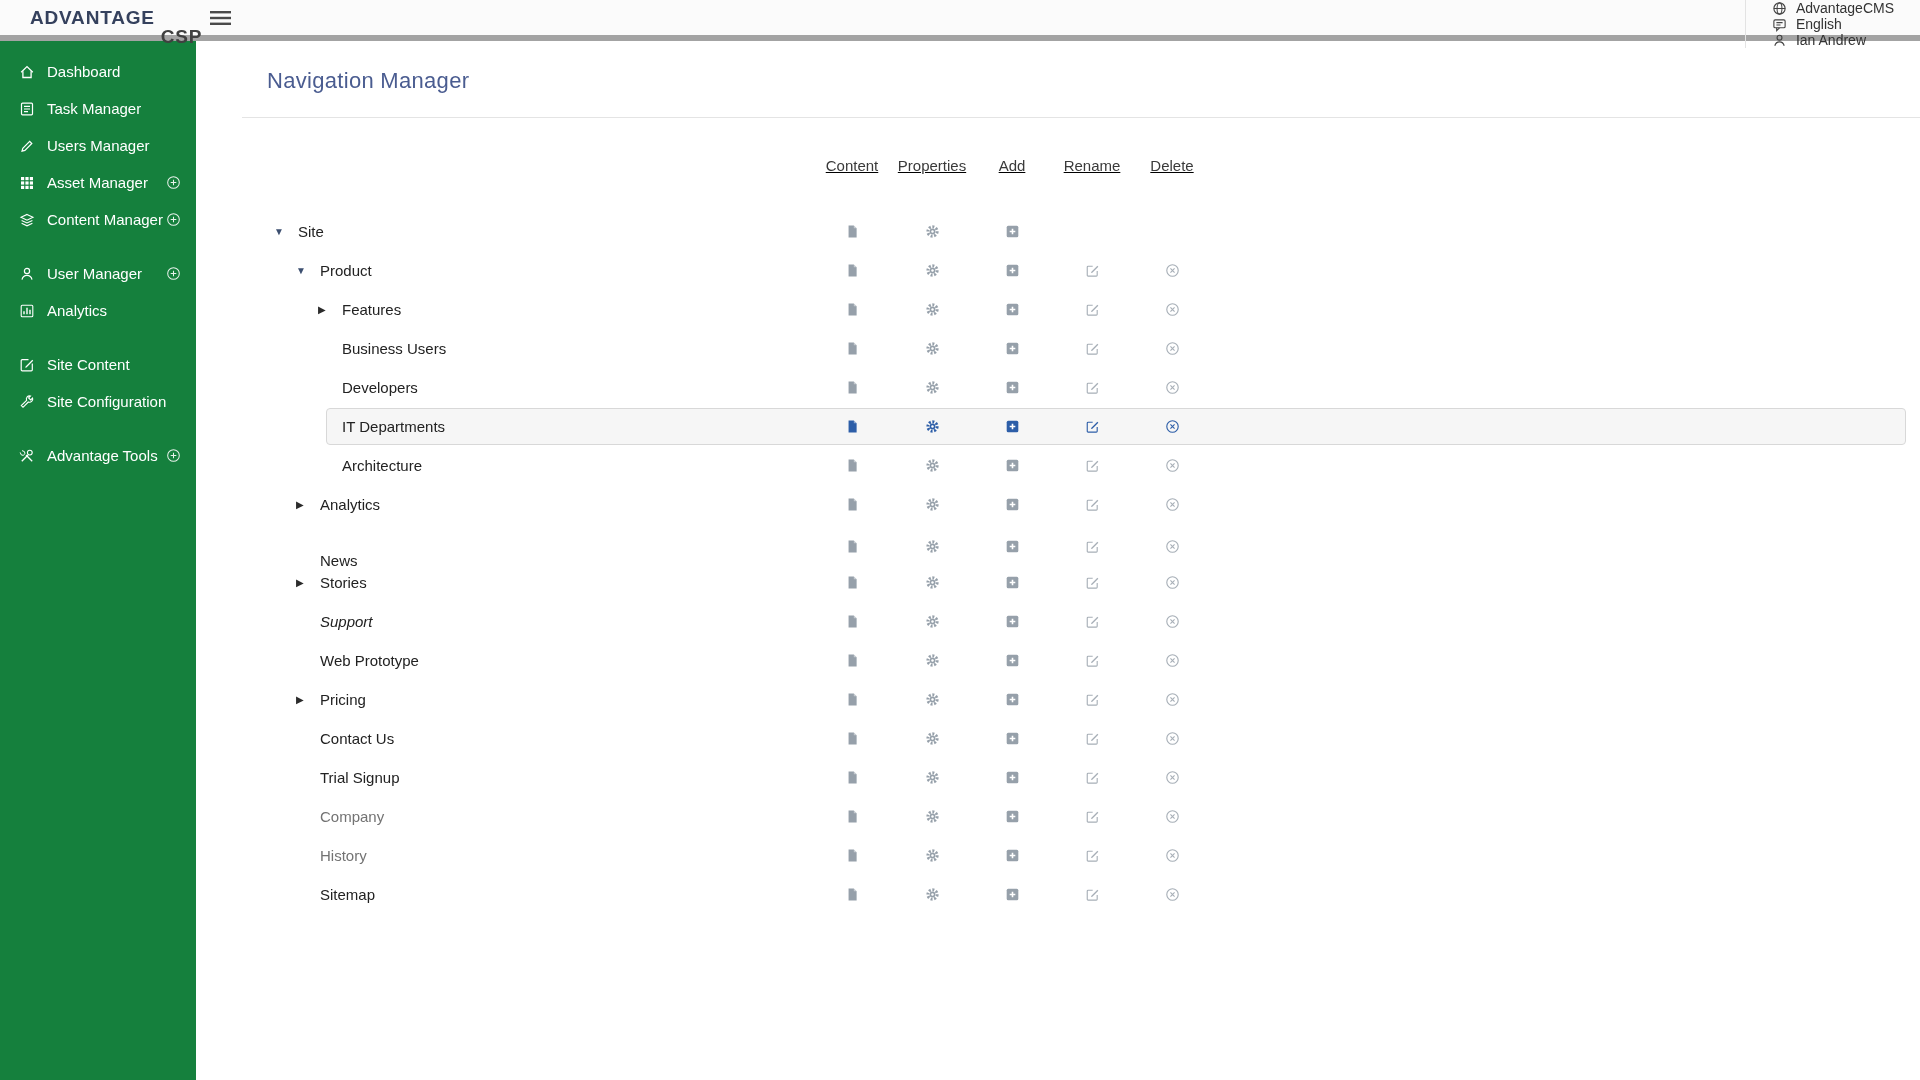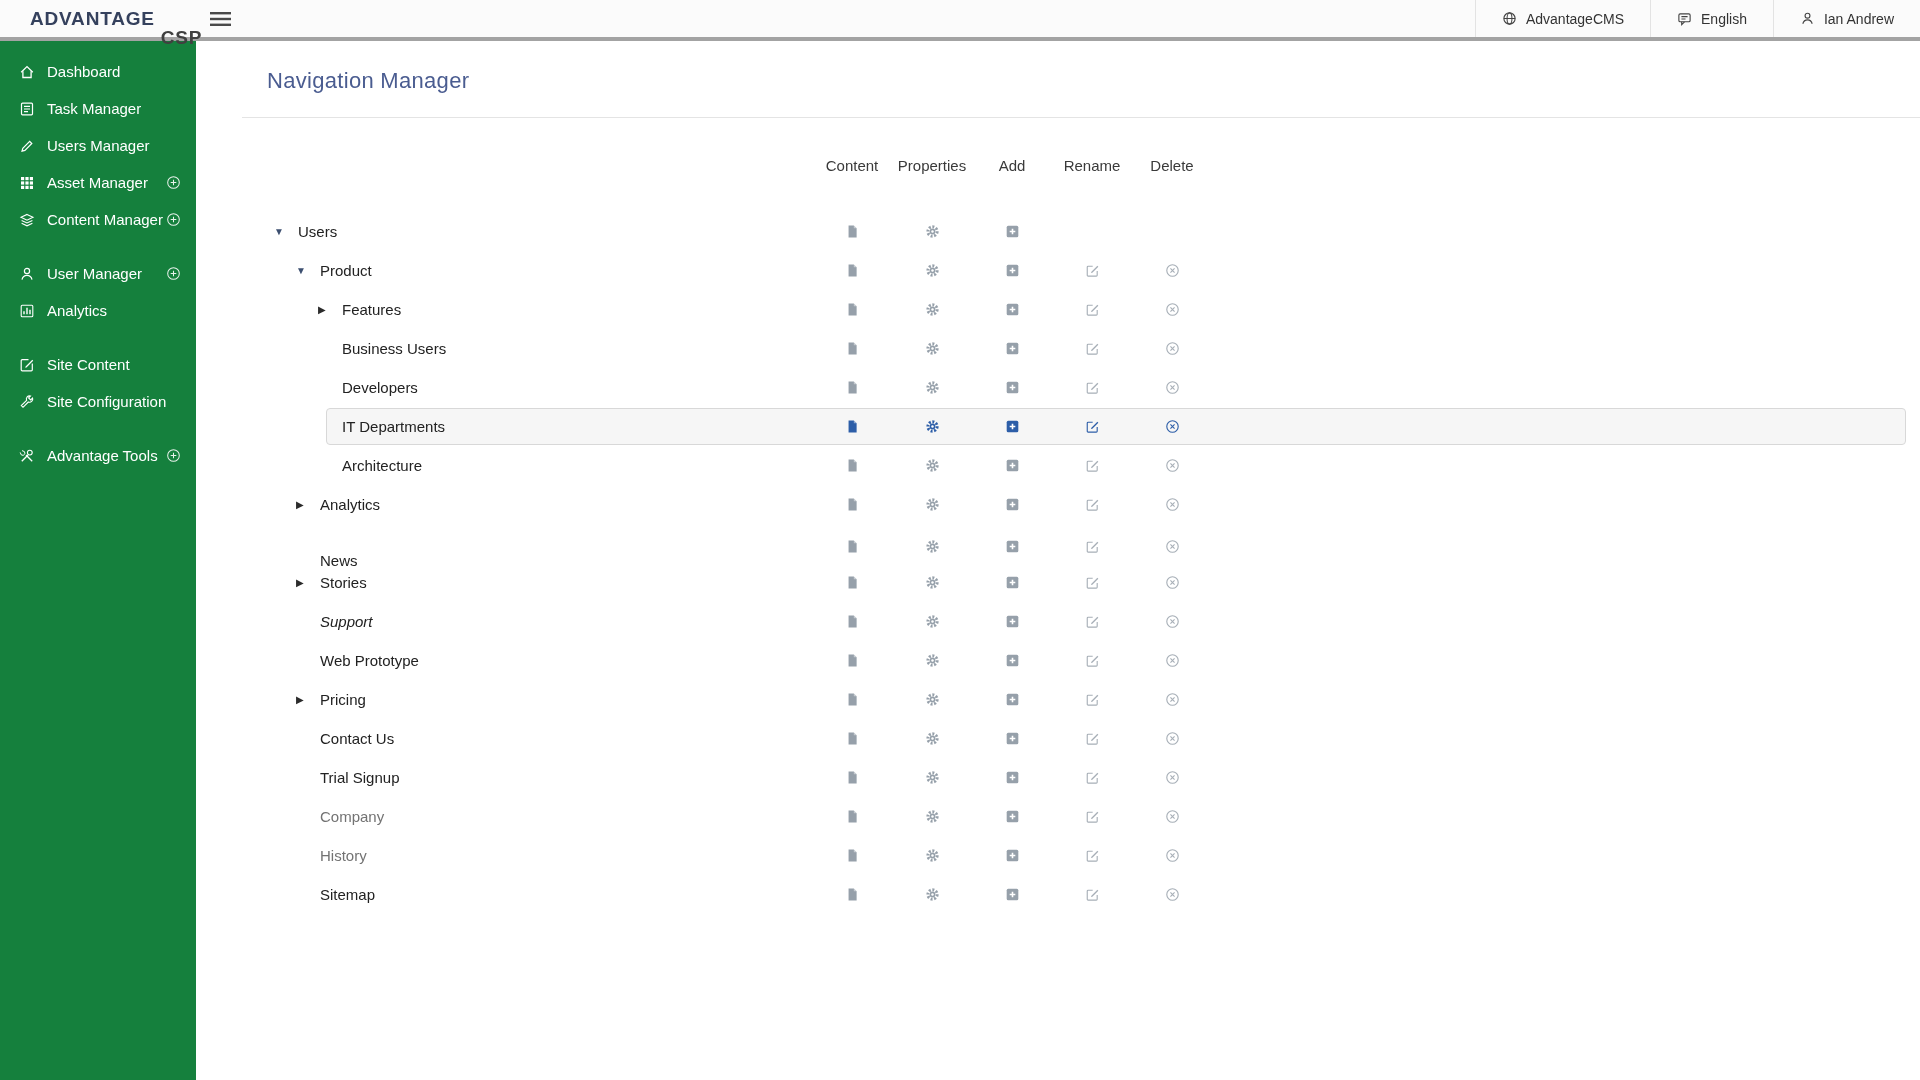--- a/index.html
+++ b/index.html
@@ -1,28 +1,28 @@
 <!DOCTYPE html>
 <html style="--accent: #4a5c90; --selected: #2d5ea8;"><head>
 <meta charset="utf-8">
 <style>
   * { margin:0; padding:0; box-sizing:border-box; }
   html,body { width:1920px; height:1080px; overflow:hidden; background:#fff;
     font-family:"Liberation Sans", sans-serif; }
 
   
   .topbar { position:fixed; top:0; left:0; right:0; height:41px; background:#fbfbfb;
-    border-bottom:4px solid #a3a3a3; display:flex; align-items:stretch; z-index:20; }
+    border-bottom:6px solid #a3a3a3; display:flex; align-items:stretch; z-index:20; }
   .logo { width:196px; display:flex; align-items:center; padding-left:30px;
     font-weight:bold; font-size:19px; letter-spacing:.8px; white-space:nowrap; }
   .logo .p1 { color:#35415d; }
   .logo .p2 { color:#404040; margin-left:6px;margin-top:38px; }
   .hamburger { width:48px; display:flex; align-items:center; justify-content:center;
     cursor:pointer; color:#4a4a4a; }
-  .topbar-right { margin-left:auto; display:flex; align-items:stretch; }
+  .topbar-right { margin-left:auto; display:flex; align-items:stretch;flex-direction:column; }
   .top-item { display:flex; align-items:center; gap:9px; padding:0 26px;
     border-left:1px solid #e3e3e3; font-size:14px; color:#333; cursor:pointer; white-space:nowrap; }
   .top-icon { display:flex; align-items:center; color:#444; }
 
   
   .sidebar { position:fixed; top:41px; left:0; bottom:0; width:196px; background:#8a8a8a;
     padding-top:12px; z-index:10; }
   .side-group { margin-bottom:17px; }
   .side-item { display:flex; align-items:center; height:37px; padding:0 15px 0 18px;
     color:#fff; font-size:15px; cursor:pointer; }
@@ -31,21 +31,21 @@
   .side-label { white-space:nowrap; }
   .side-plus { margin-left:auto; display:flex; align-items:center; color:#fff; opacity:.9; cursor:pointer; }
 
   
   .main { margin-left:196px; padding-top:41px;padding-left:46px; }
   .page-header { padding:27px 0 23px 25px; border-bottom:1px solid #e4e4e4; }
   .page-title { font-size:22px; color:var(--accent,#4a5c90); font-weight:400; letter-spacing:.3px; }
 
   .tree-table { margin:0 0 0 25px; }
   .thead { display:grid; grid-template-columns:545px repeat(5,80px); height:94px;
-    align-items:center; }
+    align-items:center;text-decoration:underline; }
   .thead .col { text-align:center; font-size:15px; color:#3a3a3a; }
   .tbody {}
   .trow { display:grid; grid-template-columns:545px repeat(5,80px); height:39px;
     align-items:center; position:relative; }
   .label-cell { display:flex; align-items:center; font-size:15px; color:#222;
     position:relative; z-index:1; cursor:pointer; }
   .trow.muted .label-cell { color:#737373; }
   .arrow { width:24px; display:inline-block; font-size:10px; color:#3c4f70;
     cursor:pointer; line-height:1; }
   .arrow.right { color:#2b2b2b; }
@@ -251,21 +251,21 @@
         <div class="col">Content</div>
         <div class="col">Properties</div>
         <div class="col">Add</div>
         <div class="col">Rename</div>
         <div class="col">Delete</div>
       </div>
     <div class="tbody">
         <div class="trow">
           <div class="label-cell" style="padding-left: 7px;">
             <span class="arrow">▼</span>
-            <span>Users</span>
+            <span>Site</span>
           </div>
           <div class="cell">
             <span class="action content">
               <svg width="15" height="15" viewBox="0 0 16 16" fill="none">
                 <path d="M3.8 1.6h5.6l3 3v9.8H3.8z" fill="currentColor"></path>
                 <path d="M9.4 1.6v3h3z" fill="#ffffff" opacity="0.45"></path>
               </svg>
             </span>
           </div>
           <div class="cell">

